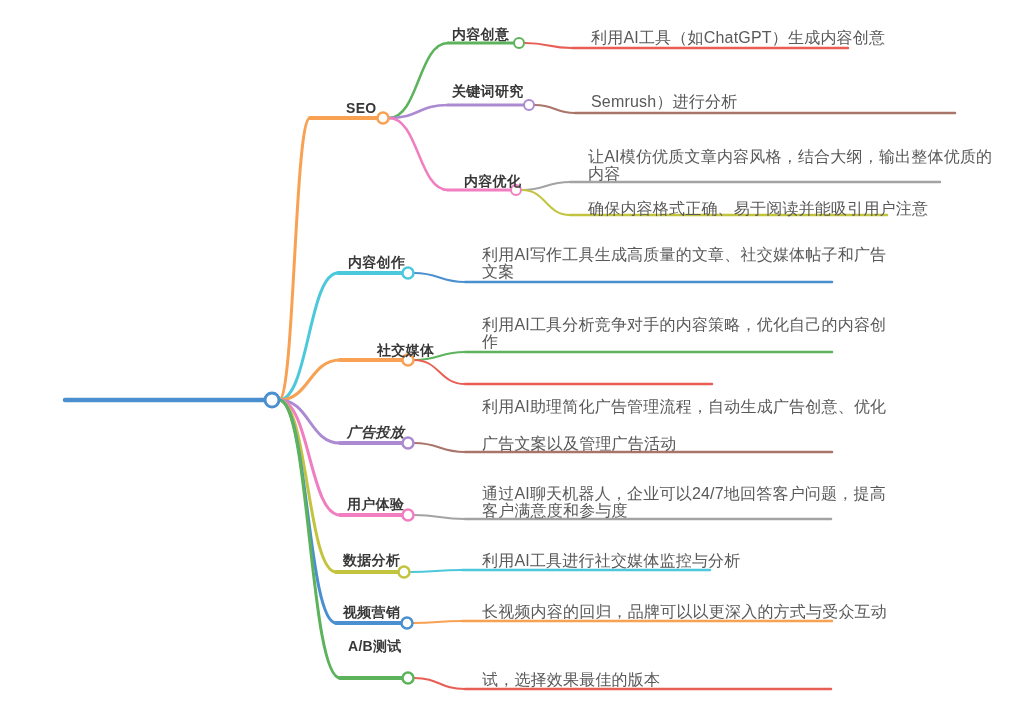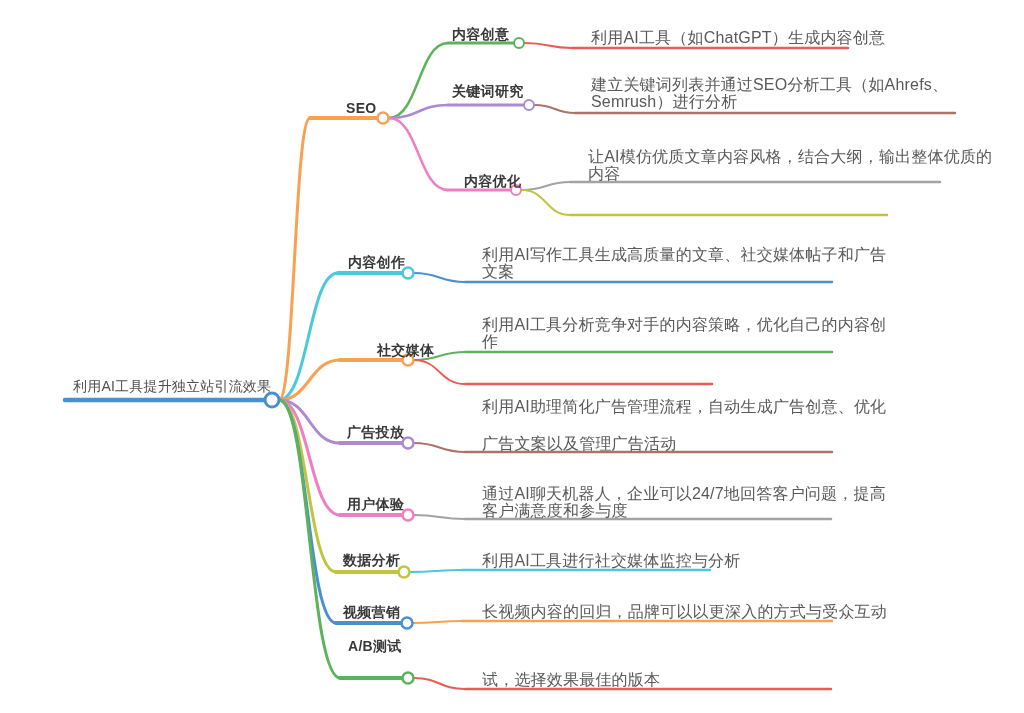--- a/index.html
+++ b/index.html
@@ -109,37 +109,36 @@
       <circle cx="516" cy="190" r="5" fill="#ffffff" stroke="#f07ec0" stroke-width="2"></circle>
       <circle cx="408" cy="273" r="5.5" fill="#ffffff" stroke="#4cc8dc" stroke-width="2.5"></circle>
       <circle cx="408" cy="360" r="5.5" fill="#ffffff" stroke="#f8a152" stroke-width="2.5"></circle>
       <circle cx="408" cy="443" r="5.5" fill="#ffffff" stroke="#ab8ad1" stroke-width="2.5"></circle>
       <circle cx="408" cy="515" r="5.5" fill="#ffffff" stroke="#f07ec0" stroke-width="2.5"></circle>
       <circle cx="404" cy="572" r="5.5" fill="#ffffff" stroke="#c3c43e" stroke-width="2.5"></circle>
       <circle cx="407" cy="623" r="5.5" fill="#ffffff" stroke="#4a8fd0" stroke-width="2.5"></circle>
       <circle cx="408" cy="678" r="5.5" fill="#ffffff" stroke="#5cb35c" stroke-width="2.5"></circle>
     </svg>
   <div id="mm-labels">
-      <div class="label root-label" style="left: 73px; top: 378px;">利用AI工具提升独立站引流效果</div>
       <div class="label topic-label" style="left: 346px; top: 100px;">SEO</div>
       <div class="label topic-label" style="left: 452px; top: 26px;">内容创意</div>
       <div class="label leaf-line" style="left: 591px; top: 29px;">利用AI工具（如ChatGPT）生成内容创意</div>
       <div class="label topic-label" style="left: 452px; top: 83px;">关键词研究</div>
-      <div class="label leaf-line" style="left: 591px; top: 76px;">建立关键词列表并通过SEO分析工具（如Ahrefs、</div>
       <div class="label leaf-line" style="left: 591px; top: 93px;">Semrush）进行分析</div>
       <div class="label topic-label" style="left: 464px; top: 173px;">内容优化</div>
       <div class="label leaf-line" style="left: 588px; top: 148px;">让AI模仿优质文章内容风格，结合大纲，输出整体优质的</div>
       <div class="label leaf-line" style="left: 588px; top: 165px;">内容</div>
+      <div class="label leaf-line" style="left: 588px; top: 200px;">确保内容格式正确、易于阅读并能吸引用户注意</div>
       <div class="label topic-label" style="left: 348px; top: 254px;">内容创作</div>
       <div class="label leaf-line" style="left: 482px; top: 246px;">利用AI写作工具生成高质量的文章、社交媒体帖子和广告</div>
       <div class="label leaf-line" style="left: 482px; top: 263px;">文案</div>
       <div class="label topic-label" style="left: 345px; top: 342px; margin-left: 32px;">社交媒体</div>
       <div class="label leaf-line" style="left: 482px; top: 316px;">利用AI工具分析竞争对手的内容策略，优化自己的内容创</div>
       <div class="label leaf-line" style="left: 482px; top: 333px;">作</div>
-      <div class="label topic-label" style="left: 347px; top: 424px;">广告投放</div>
+      <div class="label topic-label" style="left: 347px; top: 424px; font-style: italic;">广告投放</div>
       <div class="label leaf-line" style="left: 482px; top: 398px;">利用AI助理简化广告管理流程，自动生成广告创意、优化</div>
       <div class="label leaf-line" style="left: 482px; top: 435px;">广告文案以及管理广告活动</div>
       <div class="label topic-label" style="left: 347px; top: 496px;">用户体验</div>
       <div class="label leaf-line" style="left: 482px; top: 485px;">通过AI聊天机器人，企业可以24/7地回答客户问题，提高</div>
       <div class="label leaf-line" style="left: 482px; top: 502px;">客户满意度和参与度</div>
       <div class="label topic-label" style="left: 343px; top: 552px;">数据分析</div>
       <div class="label leaf-line" style="left: 482px; top: 552px;">利用AI工具进行社交媒体监控与分析</div>
       <div class="label topic-label" style="left: 343px; top: 604px;">视频营销</div>
       <div class="label leaf-line" style="left: 482px; top: 603px;">长视频内容的回归，品牌可以以更深入的方式与受众互动</div>
       <div class="label topic-label" style="left: 348px; top: 638px;">A/B测试</div>

